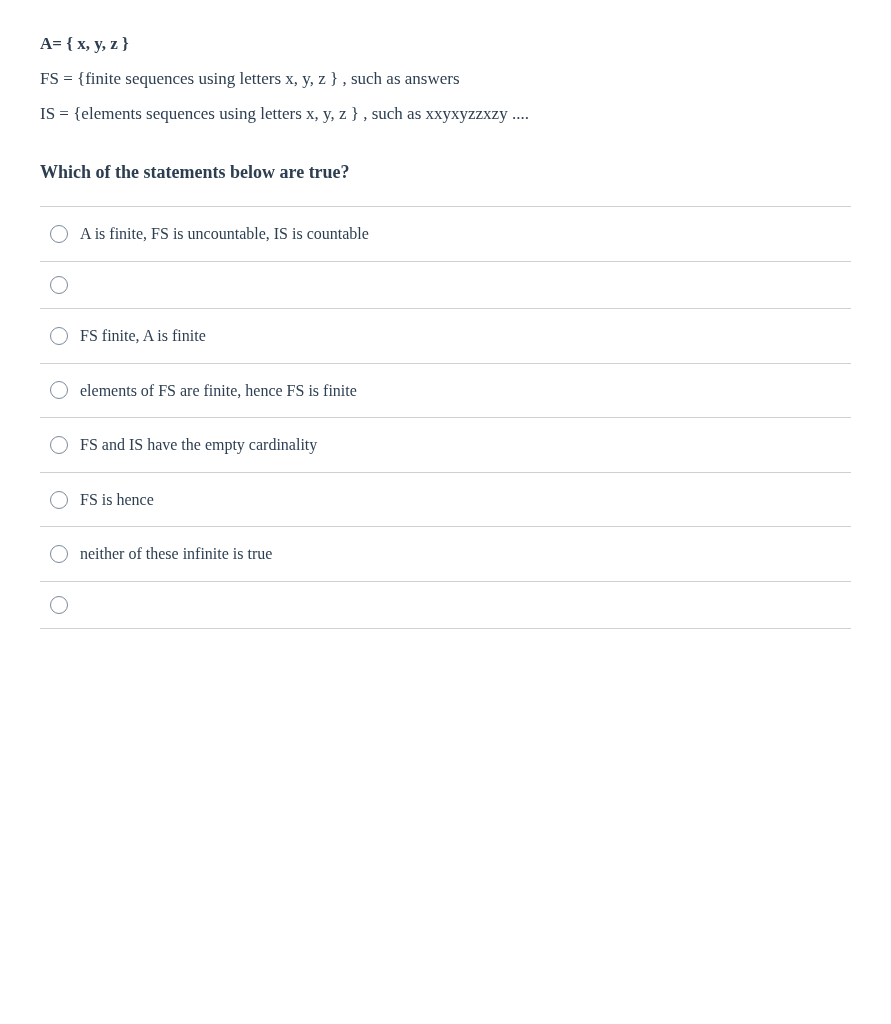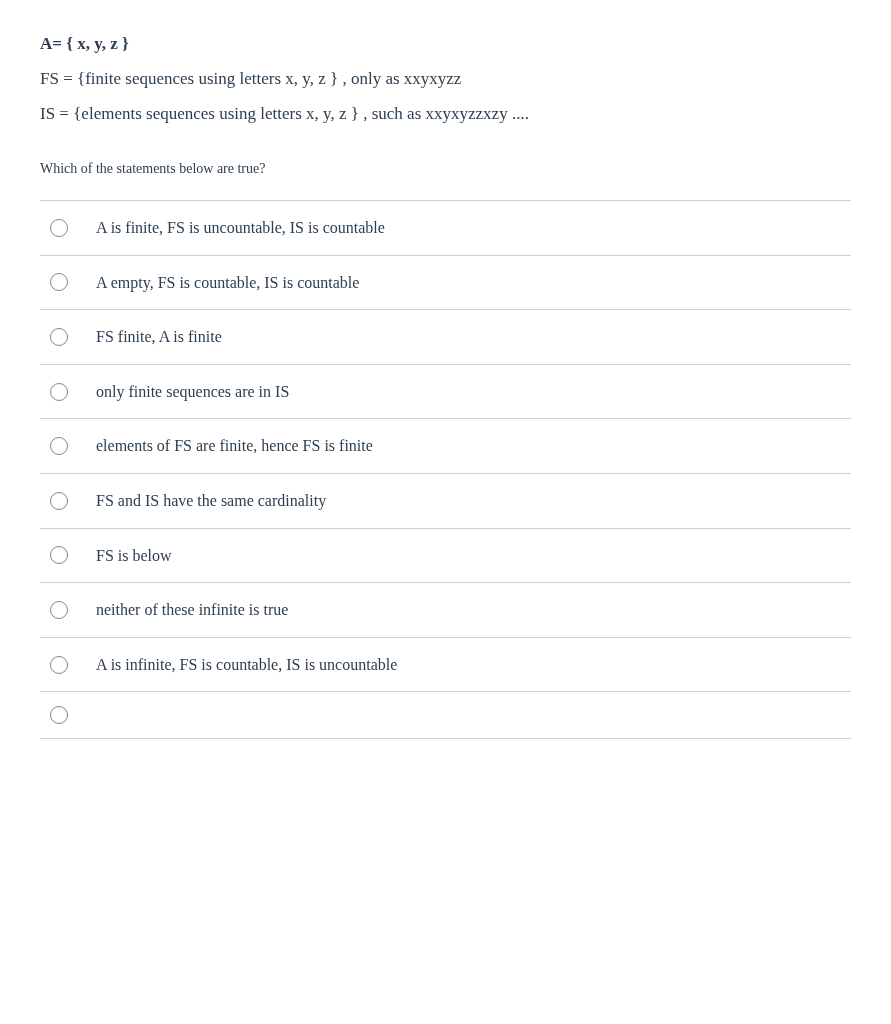--- a/index.html
+++ b/index.html
@@ -23,37 +23,37 @@
 
     .definition-line {
       margin-bottom: 8px;
       font-size: 17px;
       color: #2c3e50;
     }
 
     .question-label {
       margin-top: 30px;
       margin-bottom: 20px;
-      font-size: 14px;
+      font-size: 18px;
       color: #2c3e50;
-      font-weight: normal;
+      font-weight: bold;
     }
 
     .options-list {
       list-style: none;
       border-top: 1px solid #d0d0d0;
     }
 
     .option-item {
       display: flex;
       align-items: center;
       padding: 14px 10px;
       border-bottom: 1px solid #d0d0d0;
       cursor: pointer;
-      gap: 28px;
+      gap: 12px;
     }
 
     .radio-circle {
       width: 18px;
       height: 18px;
       border: 1.5px solid #7a8a99;
       border-radius: 50%;
       flex-shrink: 0;
       background: #fff;
       display: inline-block;
@@ -64,59 +64,50 @@
       color: #2c3e50;
     }
   </style>
 </head>
 <body>
 
 <div class="definitions">
   <div class="definition-line">
     <strong>A= { x, y, z }</strong>
   </div>
-  <div class="definition-line">FS = {finite sequences using letters  x, y, z } , only as xxyxyzz</div>
+  <div class="definition-line">FS = {finite sequences using letters  x, y, z } , such as answers</div>
   <div class="definition-line">IS = {elements sequences using letters  x, y, z } , such as xxyxyzzxzy ....</div>
 </div>
 
 <p class="question-label">Which of the statements below are true?</p>
 
 <ul class="options-list" id="options-container">
 <li class="option-item">
       <span class="radio-circle"></span>
       <span class="option-text">A is finite, FS is uncountable, IS is countable</span>
     </li>
     <li class="option-item">
       <span class="radio-circle"></span>
-      <span class="option-text">A empty, FS is countable, IS is countable</span>
     </li>
     <li class="option-item">
       <span class="radio-circle"></span>
       <span class="option-text">FS finite, A is finite</span>
     </li>
     <li class="option-item">
       <span class="radio-circle"></span>
-      <span class="option-text">only finite sequences are in IS</span>
-    </li>
-    <li class="option-item">
-      <span class="radio-circle"></span>
       <span class="option-text">elements of FS are finite, hence FS is finite</span>
     </li>
     <li class="option-item">
       <span class="radio-circle"></span>
-      <span class="option-text">FS and IS have the same cardinality</span>
+      <span class="option-text">FS and IS have the empty cardinality</span>
     </li>
     <li class="option-item">
       <span class="radio-circle"></span>
-      <span class="option-text">FS is below</span>
+      <span class="option-text">FS is hence</span>
     </li>
     <li class="option-item">
       <span class="radio-circle"></span>
       <span class="option-text">neither of these infinite is true</span>
     </li>
     <li class="option-item">
       <span class="radio-circle"></span>
-      <span class="option-text">A is infinite, FS is countable, IS is uncountable</span>
-    </li>
-    <li class="option-item">
-      <span class="radio-circle"></span>
     </li>
   </ul>
 
 </body></html>

